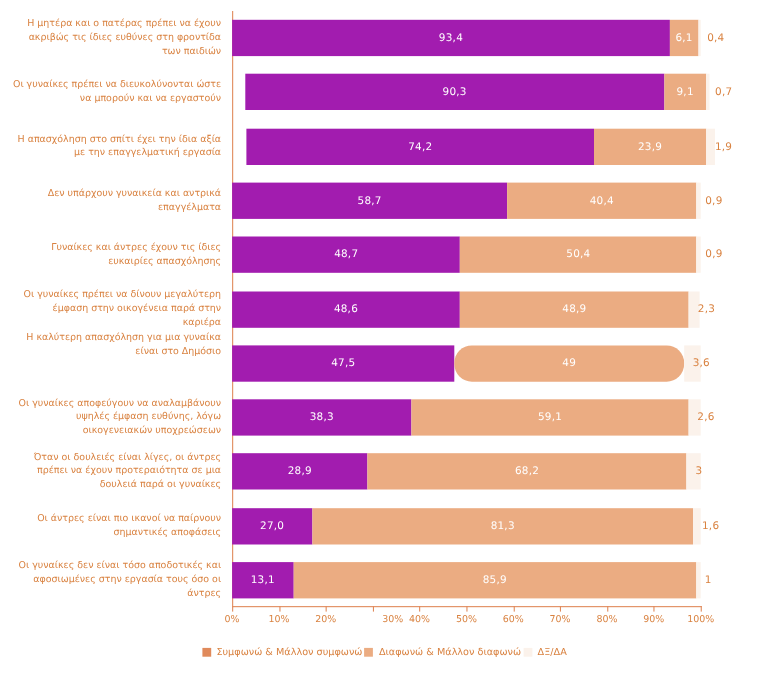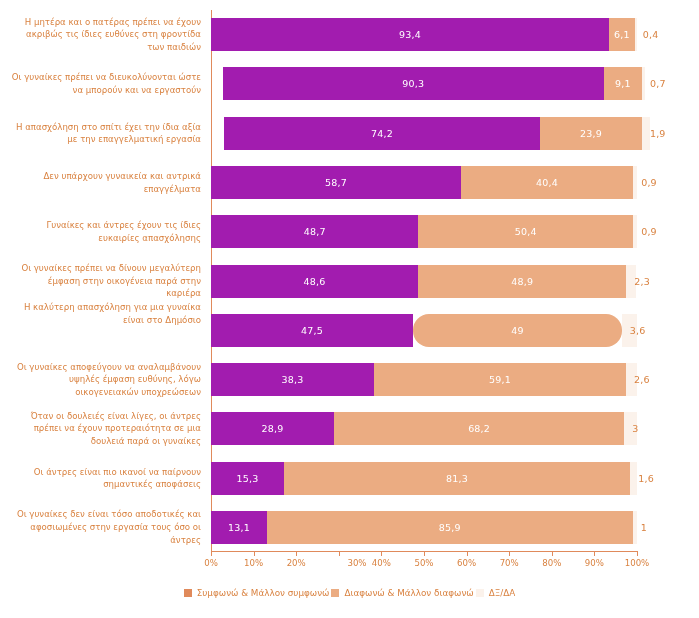--- a/index.html
+++ b/index.html
@@ -242,21 +242,21 @@
         </div>
         <div class="seg disagree" style="width: 290.532px;">
           <span>68,2</span>
         </div>
         <div class="seg dk" style="width: 12.78px;">
           <span class="dkval">3</span>
         </div>
       </div>
       <div class="row" style="top: 461.591px; left: 211px; width: 426px; height: 33px;">
         <div class="seg agree" style="width: 72.846px;">
-          <span>15,3</span>
+          <span>27,0</span>
         </div>
         <div class="seg disagree" style="width: 346.338px;">
           <span>81,3</span>
         </div>
         <div class="seg dk" style="width: 6.816px;">
           <span class="dkval">1,6</span>
         </div>
       </div>
       <div class="row" style="top: 510.864px; left: 211px; width: 426px; height: 33px;">
         <div class="seg agree" style="width: 55.806px;">

